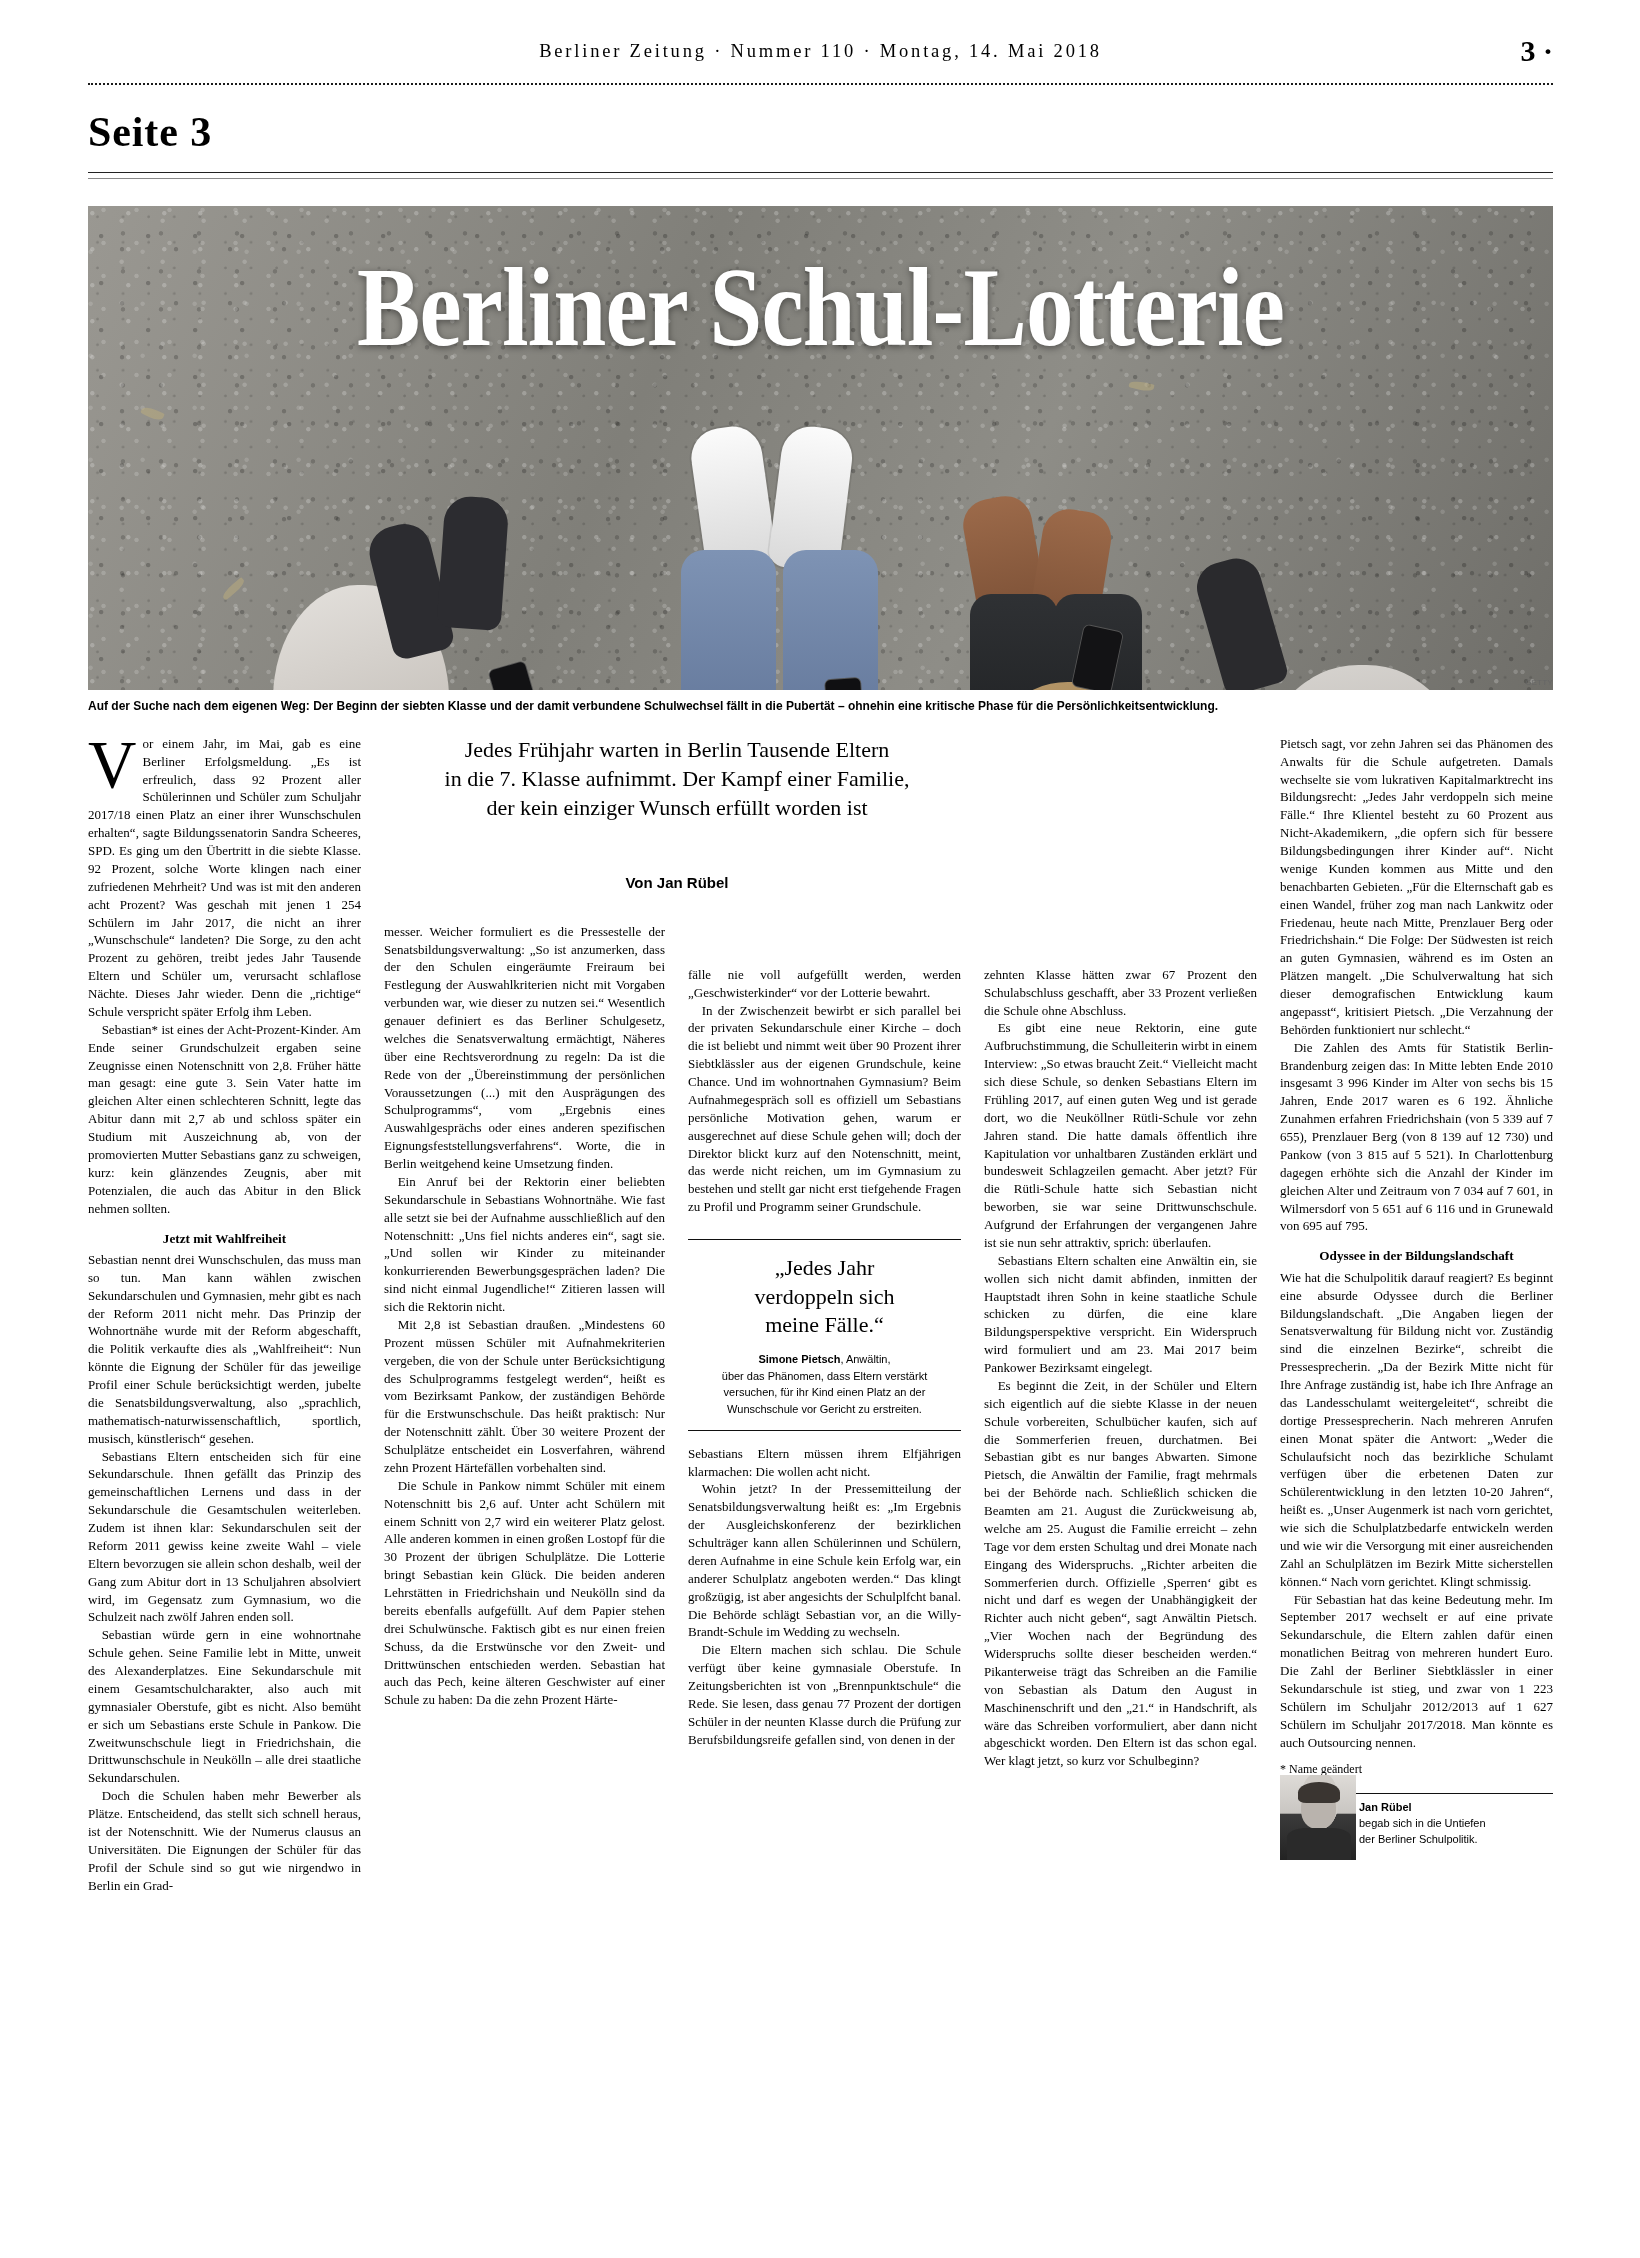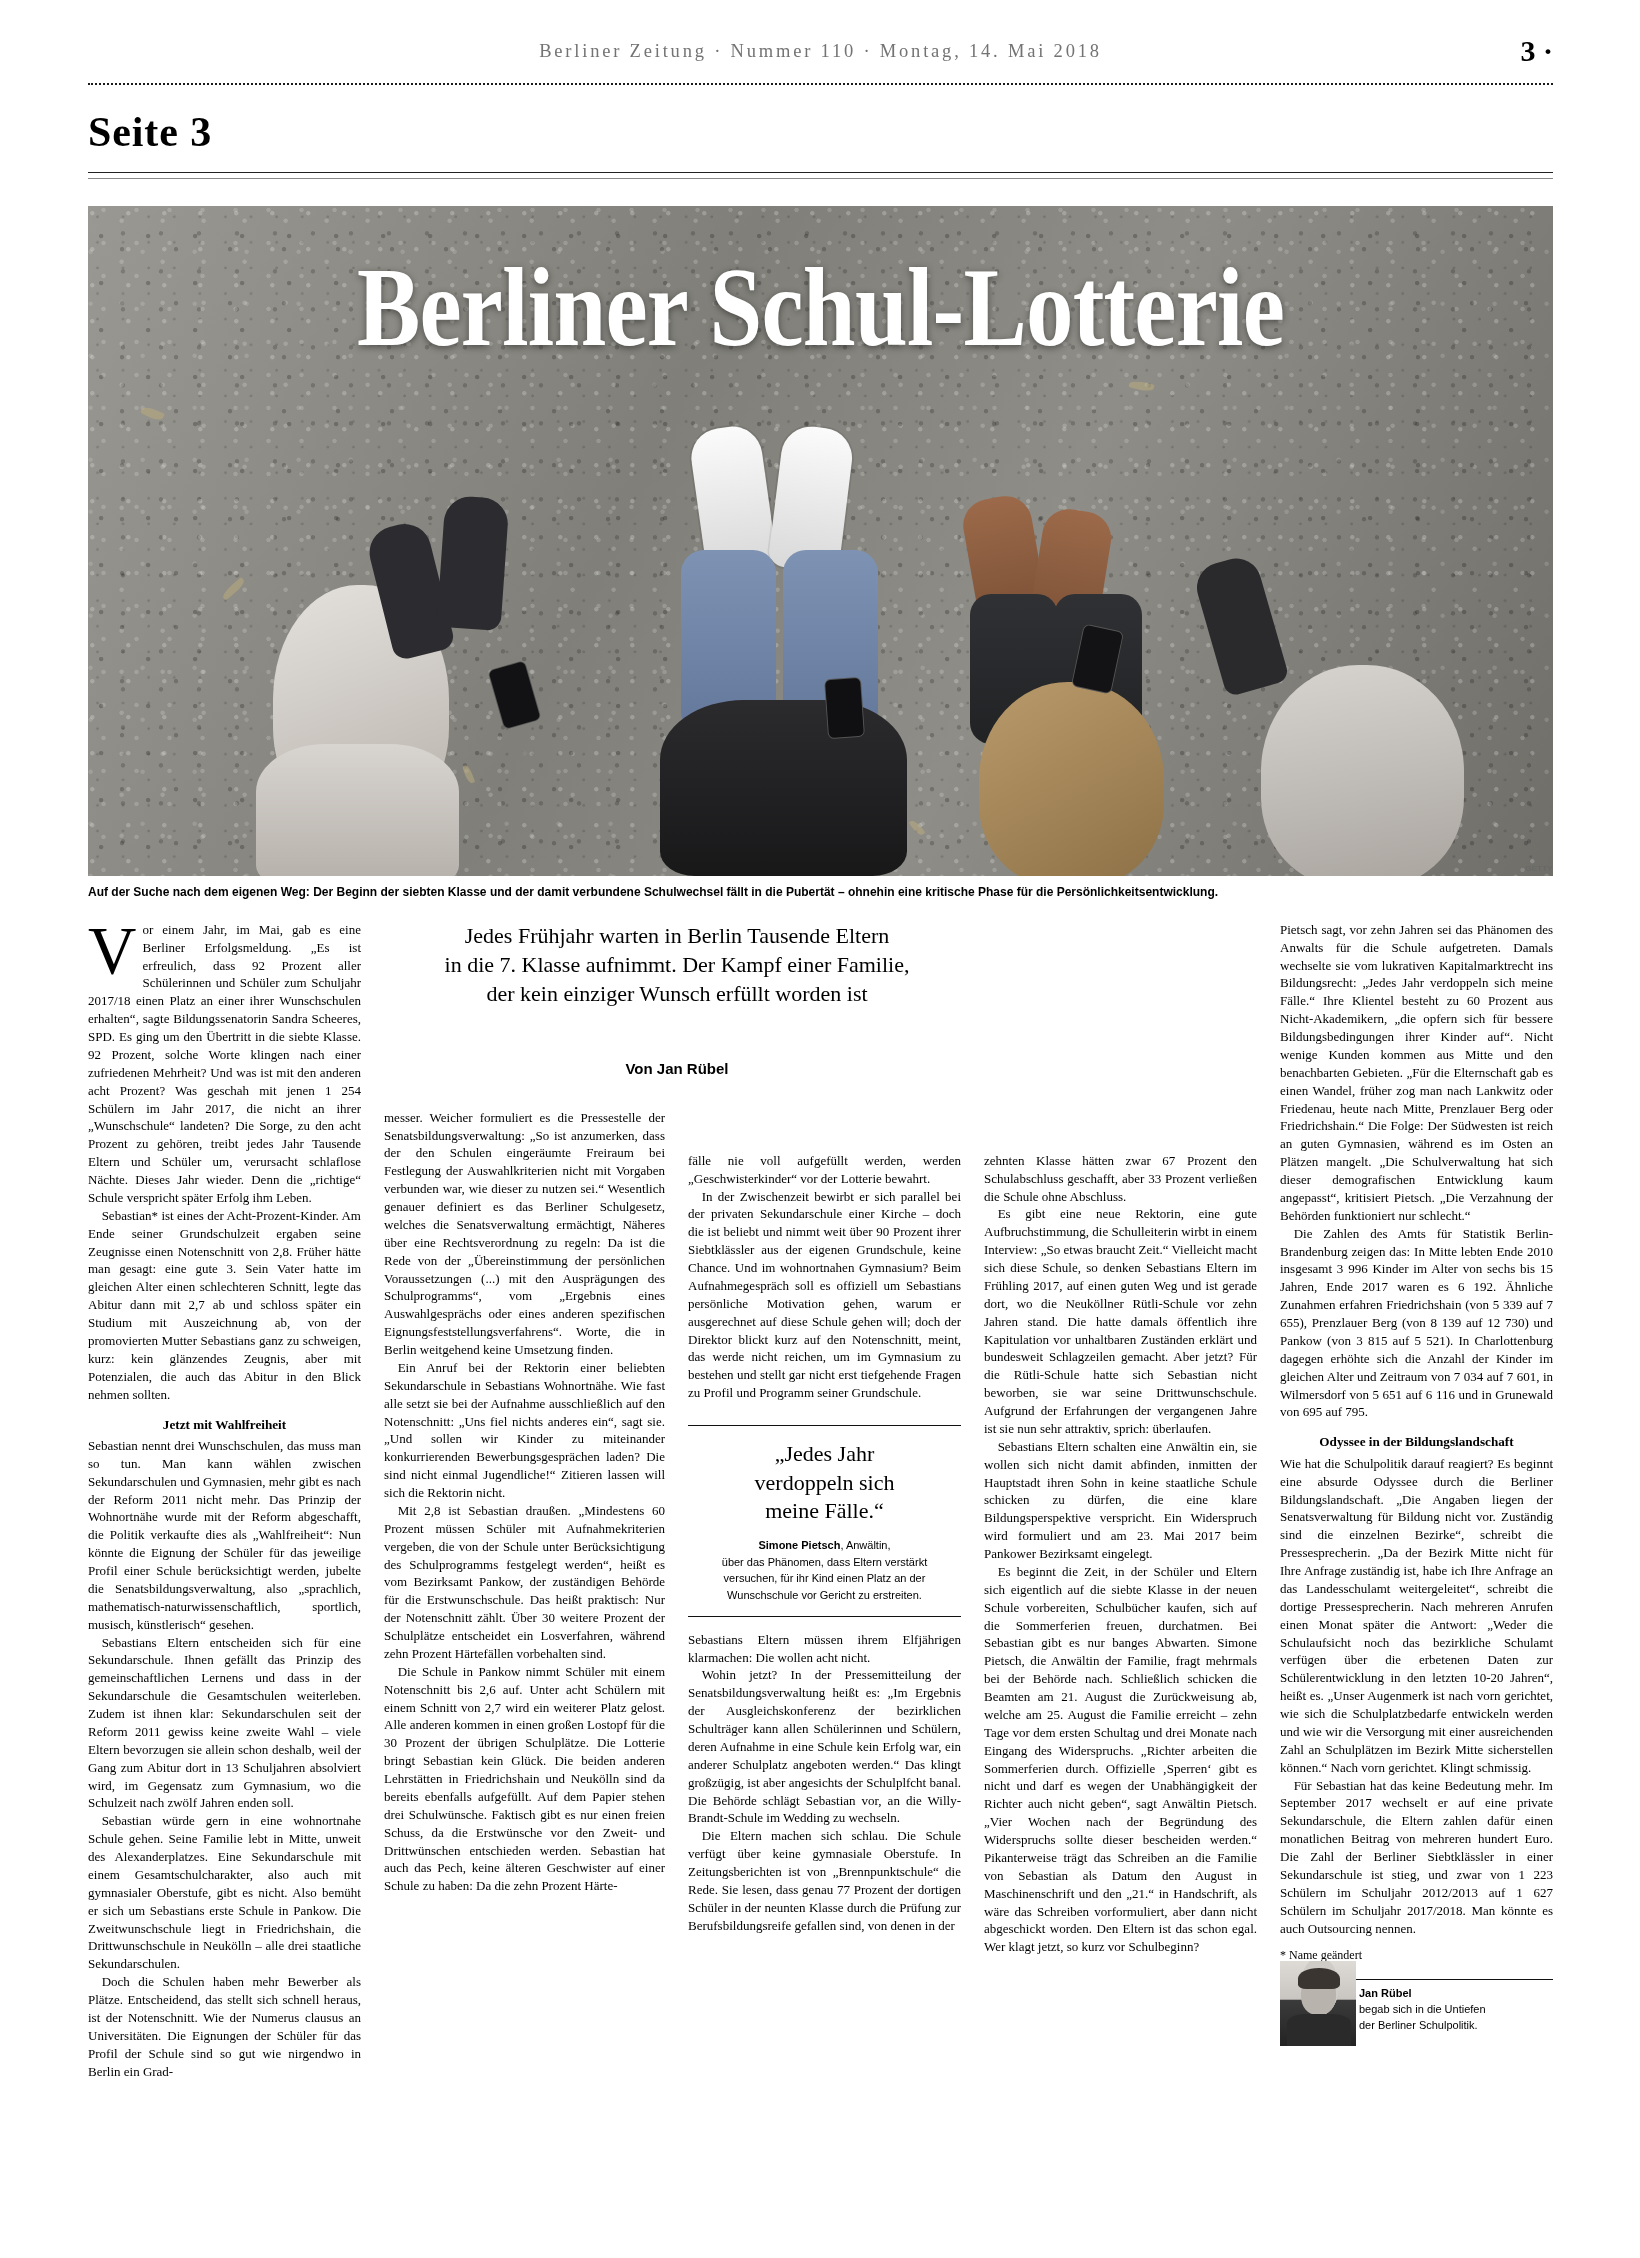--- a/index.html
+++ b/index.html
@@ -13,21 +13,21 @@
   }
   .page { width:1641px; height:2258px; padding:25px 88px 0 88px; position:relative; }
 
   
   .masthead { position:relative; height:49px; }
   .masthead-title {
     text-align:center;
     font-family:"Liberation Serif", serif;
     font-size:18.5px;
     letter-spacing:2.8px;
-    color:#737373;
+    color:#000000;
     padding-top:16px;
   }
   .page-number {
     position:absolute; right:0; top:8.8px;
     font-family:"Liberation Serif", serif;
     font-size:30px;
     font-weight:700;
   }
   .dotrule {
     border-top:2.6px dotted #1a1a1a;
@@ -44,21 +44,21 @@
     letter-spacing:0.9px;
     margin:23px 0 16px 0;
   }
   .rule-thin { border-top:1.3px solid #222; margin-bottom:5.3px; }
   .rule-hair { border-top:0.9px solid #888; margin-bottom:0; }
 
   
   .hero {
     position:relative;
     width:100%;
-    height:670px;
+    height:484px;
     margin-top:26.5px;
     overflow:hidden;
     background:#8d8c86;
   }
   .asphalt {
     position:absolute; inset:0;
     background-color:#86857f;
     background-image:
       radial-gradient(circle at 12% 20%, rgba(255,255,255,.22) 0 1.8px, transparent 2.6px),
       radial-gradient(circle at 28% 64%, rgba(0,0,0,.22) 0 1.8px, transparent 2.6px),

